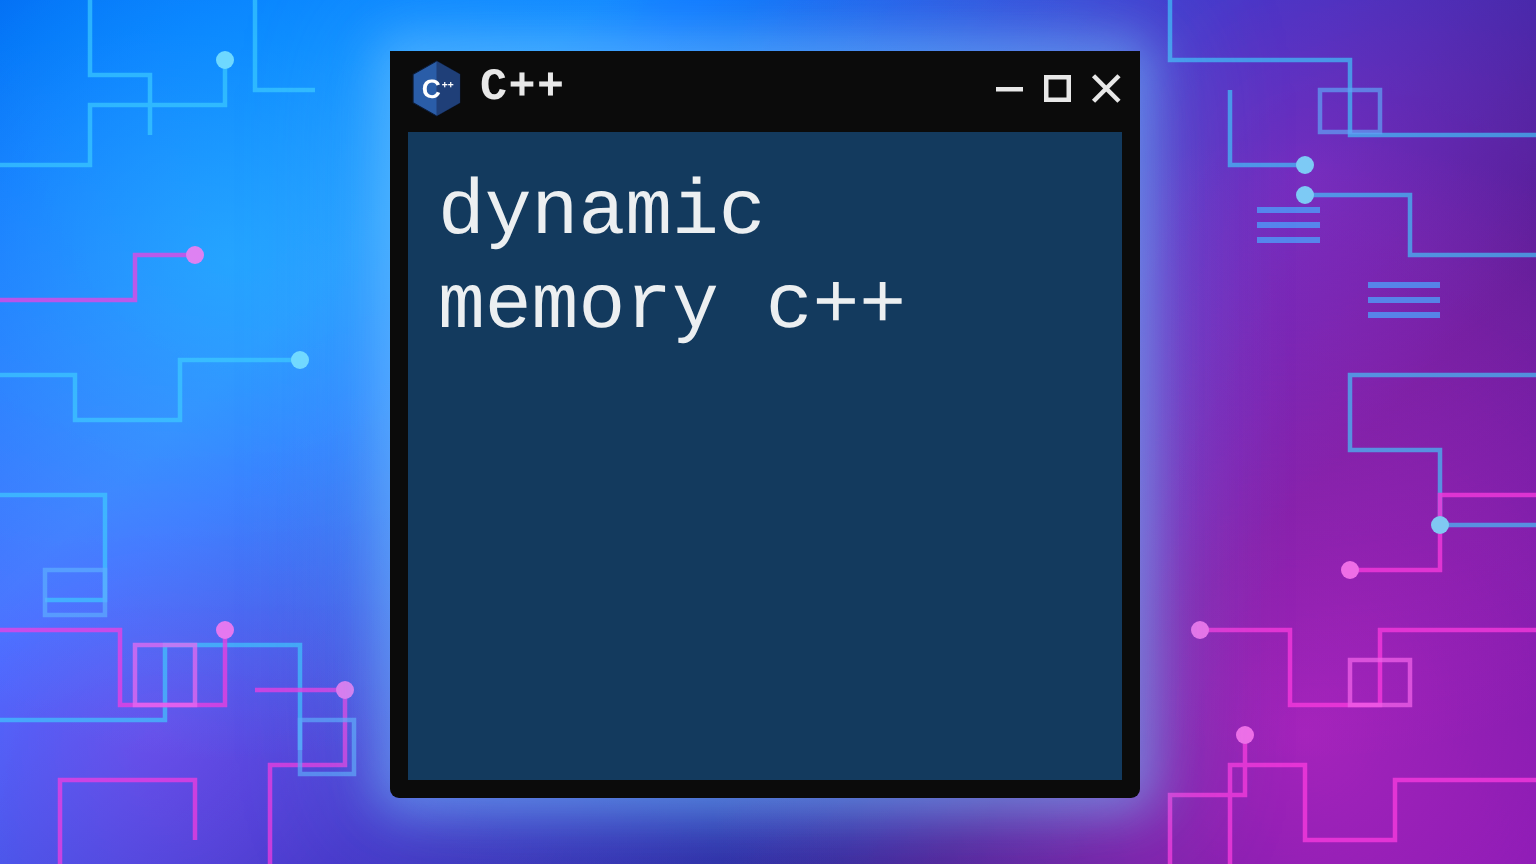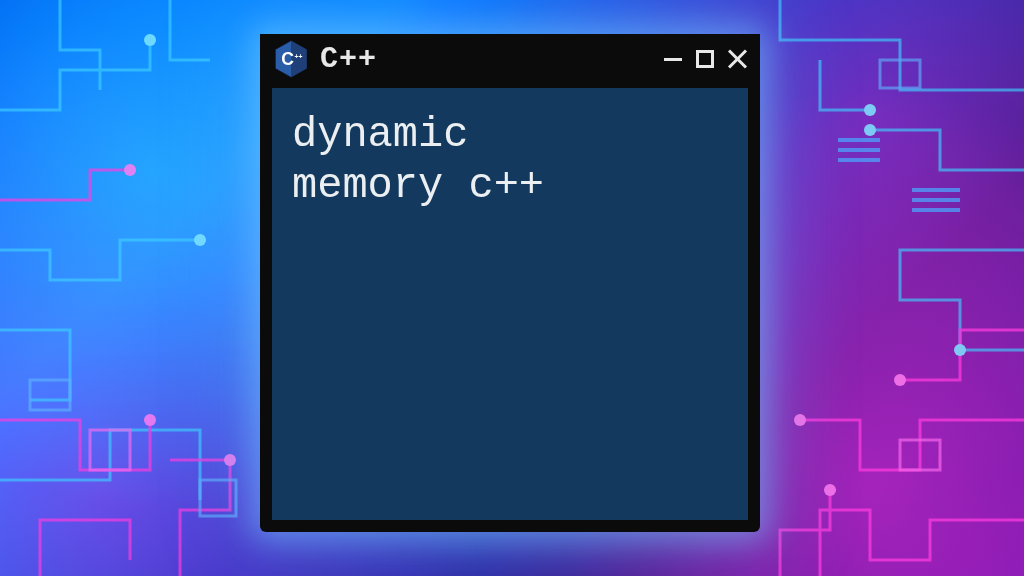--- a/index.html
+++ b/index.html
@@ -123,21 +123,21 @@
       left: 12px;
       right: 12px;
       top: 54px;
       bottom: 12px;
       background: #133a5e;
       padding: 22px 20px;
     }
 
     .body-text {
       color: #eceff1;
-      font-size: 42px;
+      font-size: 52px;
       line-height: 1.22;
       font-weight: 400;
       font-family: 'Consolas', 'Courier New', monospace;
       white-space: pre-line;
     }
   </style>
 </head>
 <body>
 
 <div class="bg"></div>

